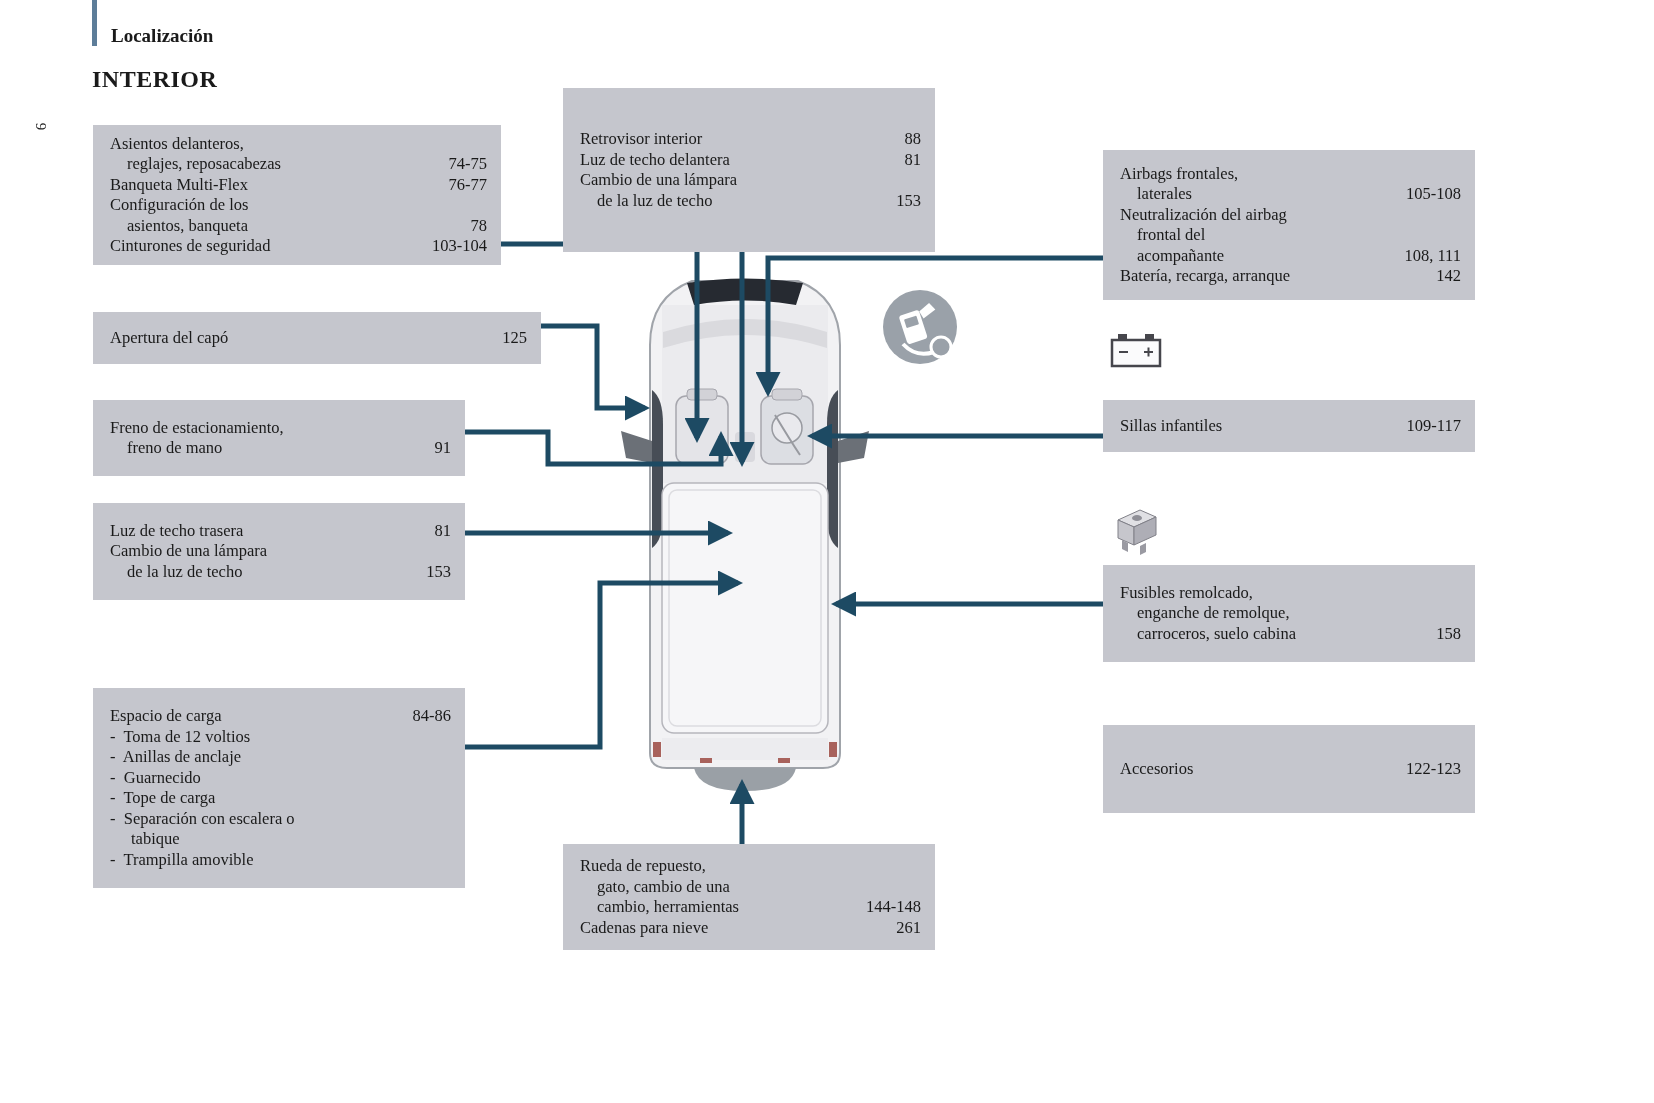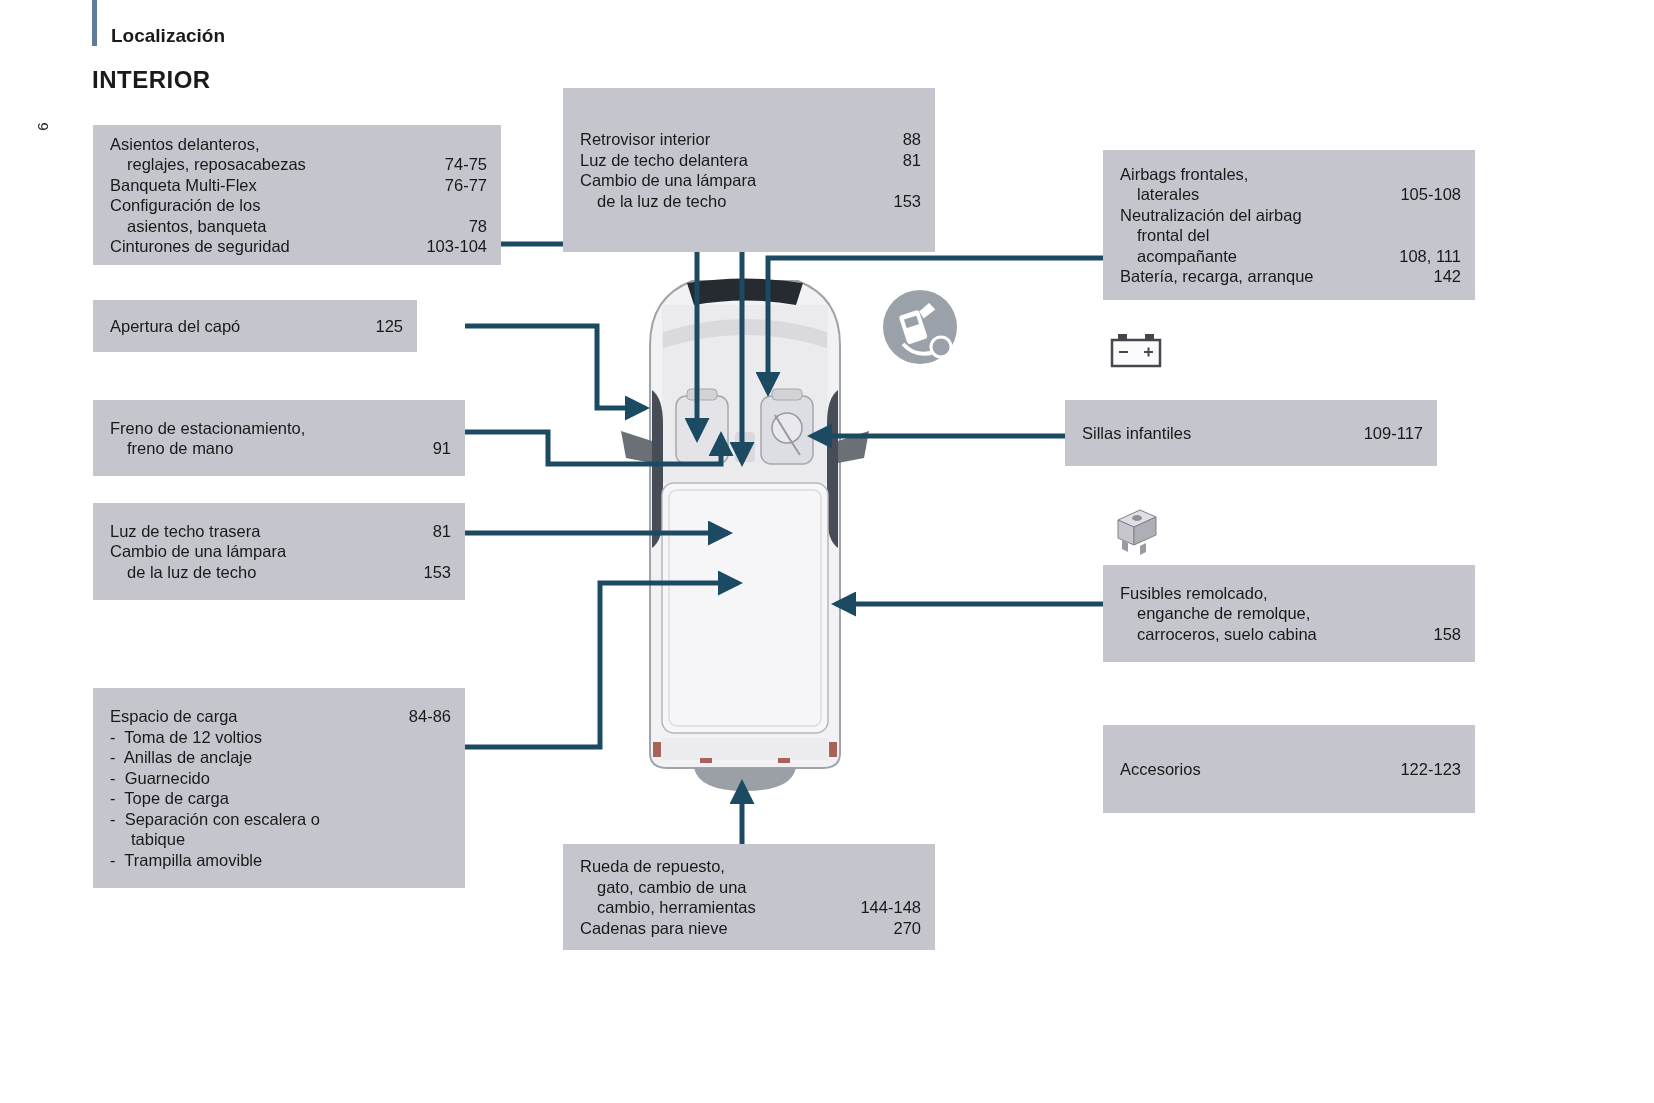--- a/index.html
+++ b/index.html
@@ -1,17 +1,17 @@
 <!DOCTYPE html>
 <html style="--box-bg: #c5c6cd; --arrow: #1d4a63; --text: #1a1a1a; --accent: #5d7d99;"><head>
 <meta charset="utf-8">
 <style>
   html,body{margin:0;padding:0;background:#fff;}
   .page{position:relative;width:1654px;height:1103px;background:#fff;overflow:hidden;
-        font-family:Liberation Sans, sans-serif;color:var(--text,#1a1a1a);}
+        font-family:Liberation Serif, serif;color:var(--text,#1a1a1a);}
   .diagram{position:absolute;left:0;top:0;z-index:0;}
   .arrow{stroke:var(--arrow,#1d4a63);stroke-width:5;fill:none;}
   .accent-bar{position:absolute;left:92px;top:0;width:5px;height:46px;background:var(--accent,#5d7d99);}
   .loc{position:absolute;left:111px;top:25px;font-size:19px;font-weight:700;z-index:2;}
   .title{position:absolute;left:92px;top:66px;font-size:24px;font-weight:700;letter-spacing:.5px;z-index:2;}
   .pagenum{position:absolute;left:38px;top:118px;font-size:15px;transform:rotate(-90deg);z-index:2;}
   .callout{position:absolute;background:var(--box-bg,#c5c6cd);box-sizing:border-box;
            display:flex;flex-direction:column;justify-content:center;
            padding:0 14px 0 17px;font-size:16.5px;line-height:20.5px;z-index:1;}
   .row{display:flex;align-items:baseline;}
@@ -170,39 +170,39 @@
     <div class="row">
         <span class="t ind1">acompañante</span>
         <span class="r">108, 111</span>
       </div>
     <div class="row">
         <span class="t">Batería, recarga, arranque</span>
         <span class="r">142</span>
       </div>
   </div>
 
-  <div class="callout" style="left:93px;top:300px;width:324px;height:52px">
+  <div class="callout" style="left:93px;top:312px;width:448px;height:52px">
     <div class="row">
         <span class="t">Apertura del capó</span>
         <span class="r">125</span>
       </div>
   </div>
 
   <div class="callout" style="left:93px;top:400px;width:372px;height:76px">
     <div class="row">
         <span class="t">Freno de estacionamiento,</span>
         <span class="r"></span>
       </div>
     <div class="row">
         <span class="t ind1">freno de mano</span>
         <span class="r">91</span>
       </div>
   </div>
 
-  <div class="callout" style="left:1065px;top:400px;width:372px;height:66px">
+  <div class="callout" style="left:1103px;top:400px;width:372px;height:52px">
     <div class="row">
         <span class="t">Sillas infantiles</span>
         <span class="r">109-117</span>
       </div>
   </div>
 
   <div class="callout" style="left:93px;top:503px;width:372px;height:97px">
     <div class="row">
         <span class="t">Luz de techo trasera</span>
         <span class="r">81</span>
@@ -282,17 +282,17 @@
     <div class="row">
         <span class="t ind1">gato, cambio de una</span>
         <span class="r"></span>
       </div>
     <div class="row">
         <span class="t ind1">cambio, herramientas</span>
         <span class="r">144-148</span>
       </div>
     <div class="row">
         <span class="t">Cadenas para nieve</span>
-        <span class="r">270</span>
+        <span class="r">261</span>
       </div>
   </div>
 
 </div>
 
 </body></html>

